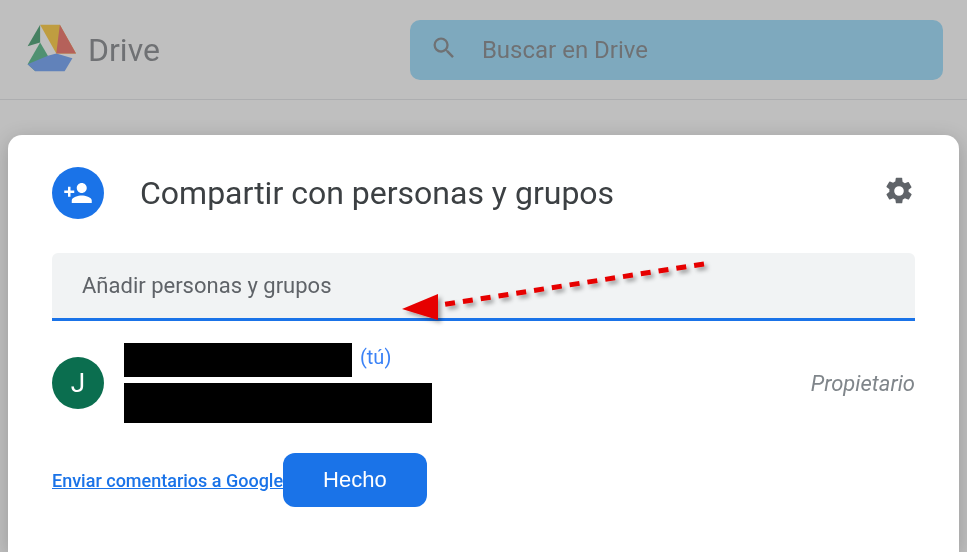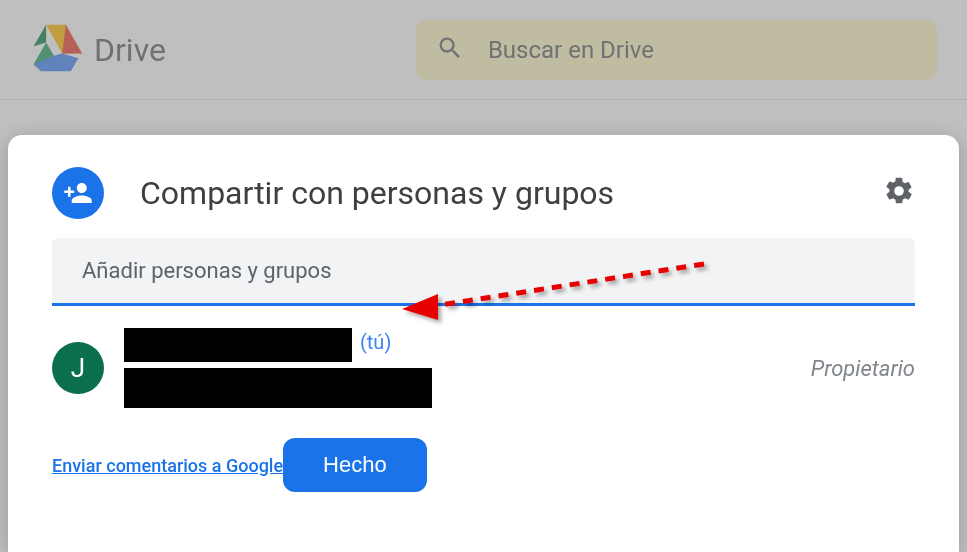--- a/index.html
+++ b/index.html
@@ -12,40 +12,40 @@
       position: relative;
     }
     .backdrop {
       position: absolute;
       inset: 0;
       background: #fff;
     }
     .header {
       display: flex;
       align-items: center;
-      padding: 12px 30px;
+      padding: 12px 24px;
       height: 100px;
       border-bottom: 1px solid #dadce0;
     }
     .drive-logo {
       display: flex;
       align-items: center;
       gap: 12px;
     }
     .drive-logo svg { width: 52px; height: 48px; }
     .drive-title {
       font-size: 32px;
       color: #5f6368;
       font-weight: 400;
     }
     .search-bar {
       margin-left: 250px;
       display: flex;
       align-items: center;
-      background: #fef9c3;
+      background: #7dd3fc;
       border-radius: 10px;
       height: 60px;
       padding: 0 20px;
       flex: 1;
       gap: 24px;
     }
     .search-icon svg { width: 28px; height: 28px; fill: #5f6368; }
     .search-placeholder { font-size: 24px; color: #5f6368; }
     .overlay {
       position: absolute;
@@ -75,21 +75,21 @@
     }
     .person-circle svg { width: 30px; height: 30px; fill: #fff; }
     .dialog-title {
       font-size: 32px;
       color: #3c4043;
       font-weight: 400;
       flex: 1;
     }
     .gear-icon svg { width: 32px; height: 32px; fill: #5f6368; }
     .add-input {
-      margin-top: 19px;
+      margin-top: 34px;
       background: #f1f3f4;
       border-radius: 6px 6px 0 0;
       padding: 20px 30px;
       font-size: 22px;
       color: #5f6368;
       border-bottom: 3px solid #1a73e8;
     }
     .user-row {
       display: flex;
       align-items: center;

